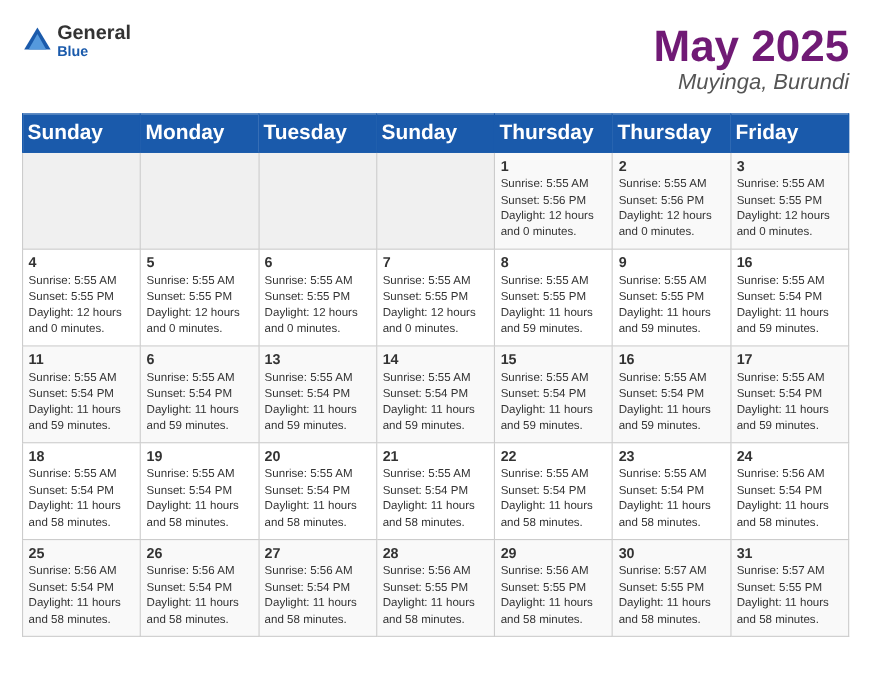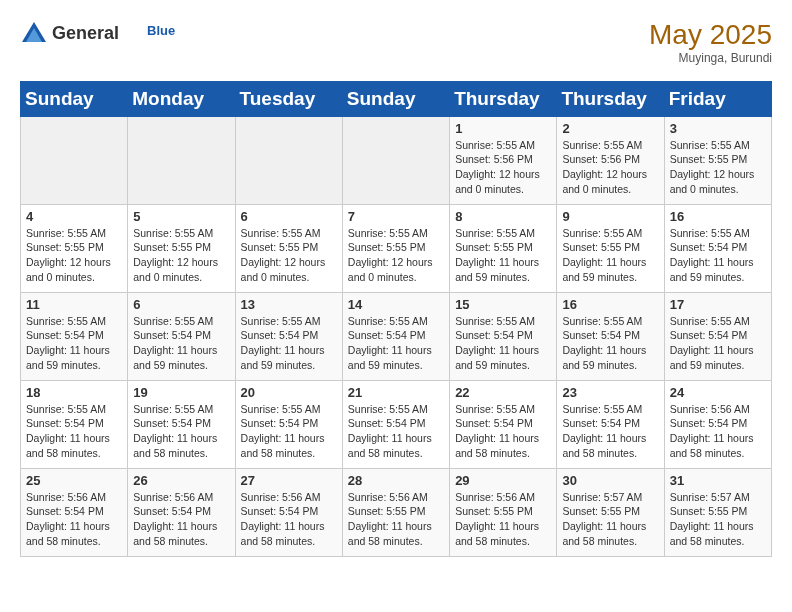--- a/index.html
+++ b/index.html
@@ -15,51 +15,51 @@
       justify-content: space-between;
       align-items: flex-start;
       margin-bottom: 16px;
     }
     .logo {
       display: flex;
       align-items: center;
     }
     .logo-text {
       display: flex;
-      flex-direction: row;
+      flex-direction: column;
       line-height: 1.1;
-      gap: 28px;
     }
     .logo-general {
       font-size: 18px;
       font-weight: bold;
       color: #333;
     }
     .logo-blue {
       font-size: 13px;
       font-weight: bold;
       color: #1a5aab;
     }
     .logo-icon {
       width: 28px;
       height: 28px;
       margin-right: 4px;
     }
     .title-block {
       text-align: right;
     }
     .month-title {
-      font-size: 28px;
-      font-weight: normal;
-      color: #a16207;
+      font-size: 40px;
+      font-weight: bold;
+      color: #701a75;
       line-height: 1.1;
     }
     .location {
-      font-size: 12px;
+      font-size: 20px;
       color: #555;
+      font-style: italic;
     }
     table {
       width: 100%;
       border-collapse: collapse;
       font-size: 11px;
     }
     thead tr th {
       background-color: #1a5aab;
       color: #fff;
       padding: 6px 4px;

